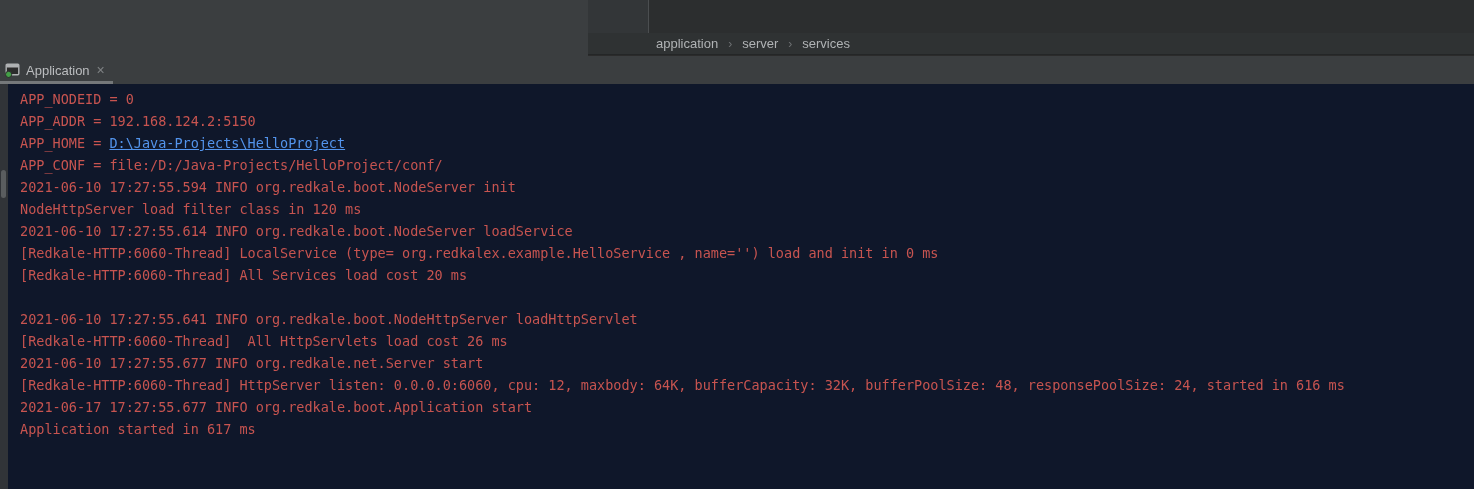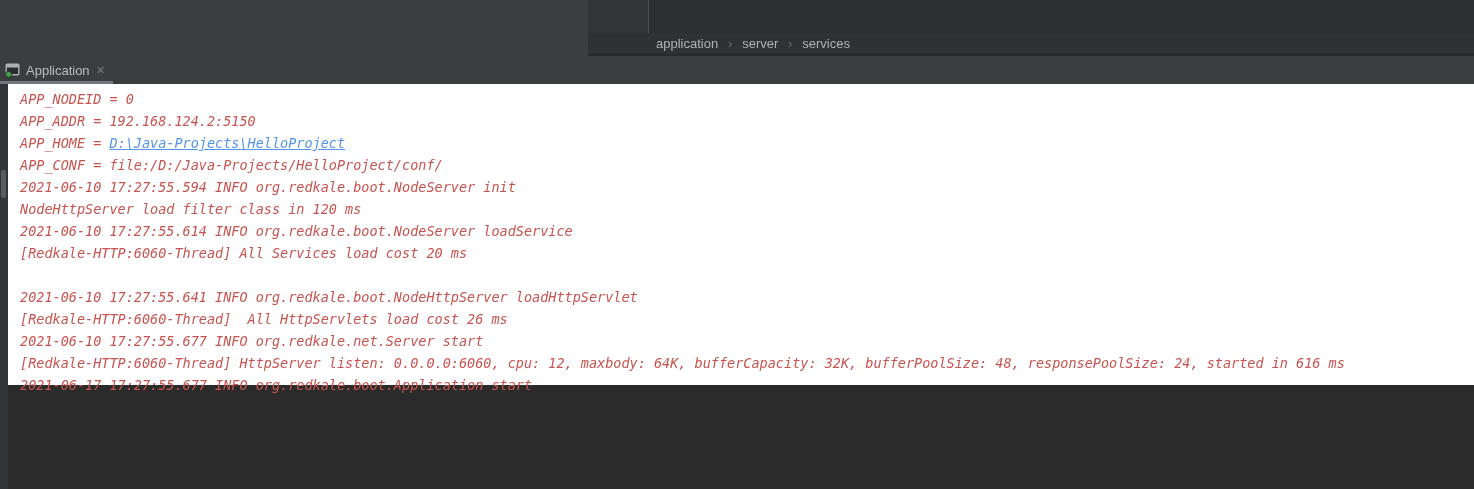--- a/index.html
+++ b/index.html
@@ -63,23 +63,22 @@
   }
   .tab-icon { width: 16px; height: 16px; margin-right: 5px; flex: 0 0 auto; }
   .tab-label { color: #BBBDBF; font-size: 13px; }
   .tab-close {
     color: #7F8284; font-size: 14px; line-height: 14px;
     margin-left: 7px; cursor: pointer;
   }
   
   .console {
     position: absolute; left: 0; top: 84px;
-    width: 1474px; height: 301px;
-    background: #ffffff;
-    font-style: italic;
+    width: 1474px; height: 405px;
+    background: #0f172a;
   }
   .console-gutter {
     position: absolute; left: 0; top: 0;
     width: 8px; height: 405px;
     background: #313438;
   }
   .console-scrollbar-thumb {
     position: absolute; left: 1px; top: 86px;
     width: 5px; height: 28px;
     background: #5A5D5F; border-radius: 3px;
@@ -135,21 +134,23 @@
   <div class="console-gutter"></div>
   <div class="console-scrollbar-thumb"></div>
   <div class="console-output">
       <div class="console-line"><span class="seg-error">APP_NODEID = 0</span></div>
       <div class="console-line"><span class="seg-error">APP_ADDR = 192.168.124.2:5150</span></div>
       <div class="console-line"><span class="seg-error">APP_HOME = </span><a class="seg-link">D:\Java-Projects\HelloProject</a></div>
       <div class="console-line"><span class="seg-error">APP_CONF = file:/D:/Java-Projects/HelloProject/conf/</span></div>
       <div class="console-line"><span class="seg-error">2021-06-10 17:27:55.594 INFO org.redkale.boot.NodeServer init</span></div>
       <div class="console-line"><span class="seg-error">NodeHttpServer load filter class in 120 ms</span></div>
       <div class="console-line"><span class="seg-error">2021-06-10 17:27:55.614 INFO org.redkale.boot.NodeServer loadService</span></div>
+      <div class="console-line"><span class="seg-error">[Redkale-HTTP:6060-Thread] LocalService (type= org.redkalex.example.HelloService , name='') load and init in 0 ms</span></div>
       <div class="console-line"><span class="seg-error">[Redkale-HTTP:6060-Thread] All Services load cost 20 ms</span></div>
       <div class="console-line"></div>
       <div class="console-line"><span class="seg-error">2021-06-10 17:27:55.641 INFO org.redkale.boot.NodeHttpServer loadHttpServlet</span></div>
       <div class="console-line"><span class="seg-error">[Redkale-HTTP:6060-Thread]  All HttpServlets load cost 26 ms</span></div>
       <div class="console-line"><span class="seg-error">2021-06-10 17:27:55.677 INFO org.redkale.net.Server start</span></div>
       <div class="console-line"><span class="seg-error">[Redkale-HTTP:6060-Thread] HttpServer listen: 0.0.0.0:6060, cpu: 12, maxbody: 64K, bufferCapacity: 32K, bufferPoolSize: 48, responsePoolSize: 24, started in 616 ms</span></div>
       <div class="console-line"><span class="seg-error">2021-06-17 17:27:55.677 INFO org.redkale.boot.Application start</span></div>
+      <div class="console-line"><span class="seg-error">Application started in 617 ms</span></div>
     </div>
 </div>
 
 </body></html>

